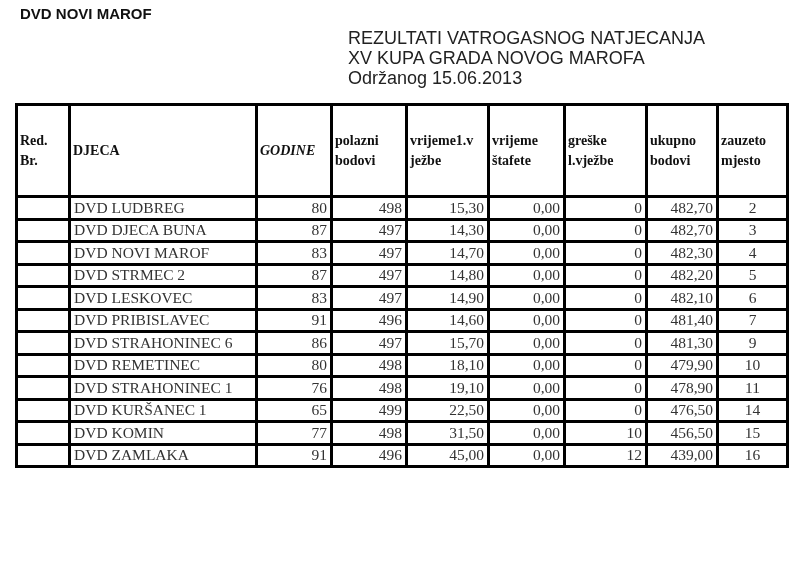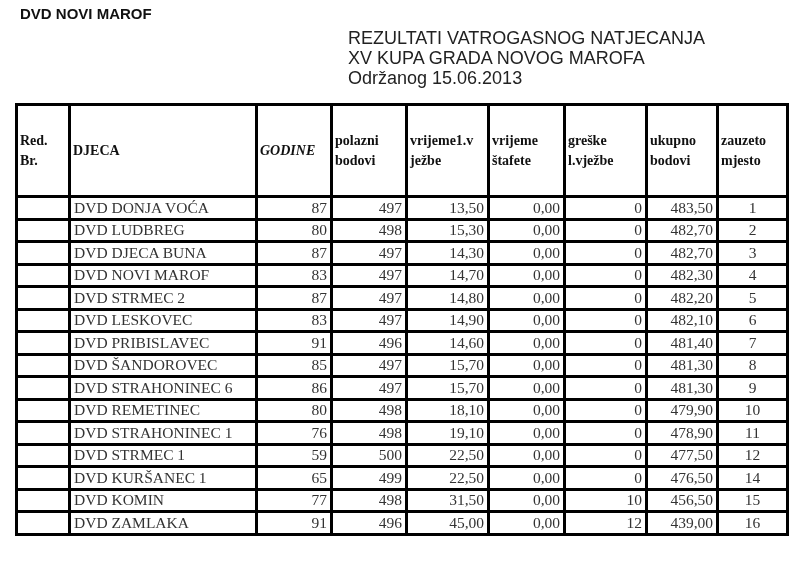--- a/index.html
+++ b/index.html
@@ -101,31 +101,20 @@
       </th>
       <th class="c-mjesto">
         <span>zauzeto</span><br>
         <span>mjesto</span>
       </th>
     </tr>
   </thead>
   <tbody id="rows-body">
       <tr>
         <td class="center"></td>
-        <td class="name">DVD DONJA VOĆA</td>
-        <td class="num">87</td>
-        <td class="num">497</td>
-        <td class="num">13,50</td>
-        <td class="num">0,00</td>
-        <td class="num">0</td>
-        <td class="num">483,50</td>
-        <td class="center">1</td>
-      </tr>
-      <tr>
-        <td class="center"></td>
         <td class="name">DVD LUDBREG</td>
         <td class="num">80</td>
         <td class="num">498</td>
         <td class="num">15,30</td>
         <td class="num">0,00</td>
         <td class="num">0</td>
         <td class="num">482,70</td>
         <td class="center">2</td>
       </tr>
       <tr>
@@ -178,31 +167,20 @@
         <td class="num">91</td>
         <td class="num">496</td>
         <td class="num">14,60</td>
         <td class="num">0,00</td>
         <td class="num">0</td>
         <td class="num">481,40</td>
         <td class="center">7</td>
       </tr>
       <tr>
         <td class="center"></td>
-        <td class="name">DVD ŠANDOROVEC</td>
-        <td class="num">85</td>
-        <td class="num">497</td>
-        <td class="num">15,70</td>
-        <td class="num">0,00</td>
-        <td class="num">0</td>
-        <td class="num">481,30</td>
-        <td class="center">8</td>
-      </tr>
-      <tr>
-        <td class="center"></td>
         <td class="name">DVD STRAHONINEC 6</td>
         <td class="num">86</td>
         <td class="num">497</td>
         <td class="num">15,70</td>
         <td class="num">0,00</td>
         <td class="num">0</td>
         <td class="num">481,30</td>
         <td class="center">9</td>
       </tr>
       <tr>
@@ -219,31 +197,20 @@
       <tr>
         <td class="center"></td>
         <td class="name">DVD STRAHONINEC 1</td>
         <td class="num">76</td>
         <td class="num">498</td>
         <td class="num">19,10</td>
         <td class="num">0,00</td>
         <td class="num">0</td>
         <td class="num">478,90</td>
         <td class="center">11</td>
-      </tr>
-      <tr>
-        <td class="center"></td>
-        <td class="name">DVD STRMEC 1</td>
-        <td class="num">59</td>
-        <td class="num">500</td>
-        <td class="num">22,50</td>
-        <td class="num">0,00</td>
-        <td class="num">0</td>
-        <td class="num">477,50</td>
-        <td class="center">12</td>
       </tr>
       <tr>
         <td class="center"></td>
         <td class="name">DVD KURŠANEC 1</td>
         <td class="num">65</td>
         <td class="num">499</td>
         <td class="num">22,50</td>
         <td class="num">0,00</td>
         <td class="num">0</td>
         <td class="num">476,50</td>

